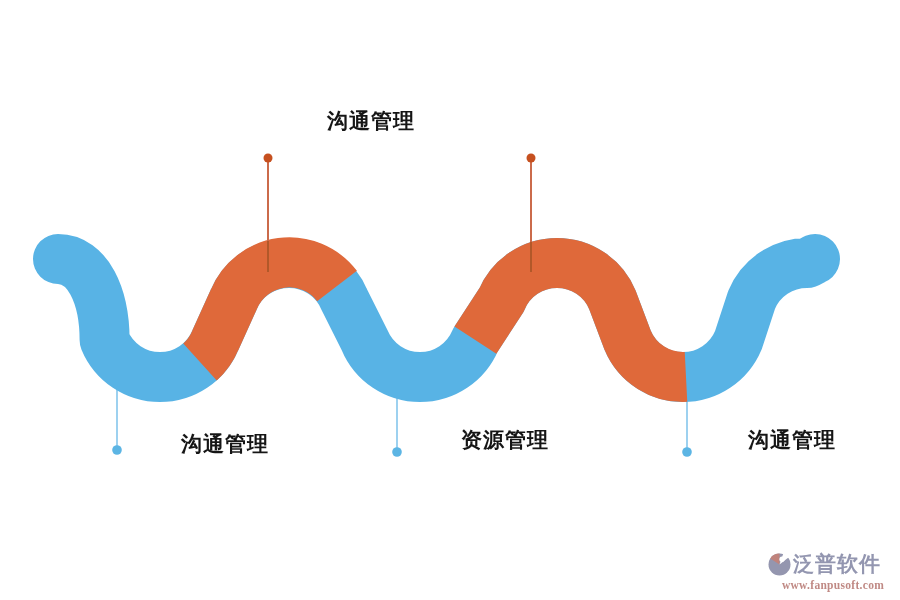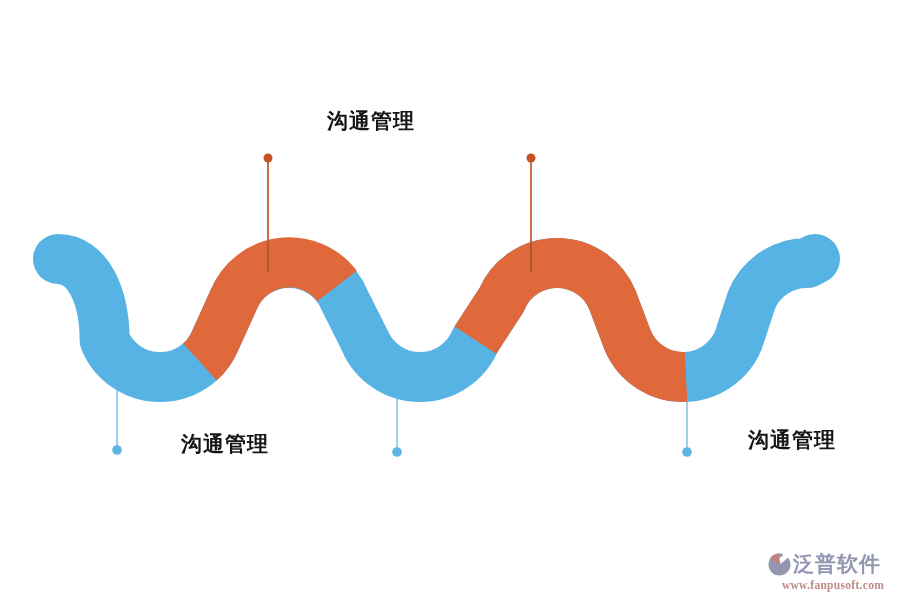--- a/index.html
+++ b/index.html
@@ -68,20 +68,21 @@
     <circle cx="268" cy="158" r="4.5" fill="#c6501f"></circle>
     <circle cx="531" cy="158" r="4.5" fill="#c6501f"></circle>
     <circle cx="117" cy="450" r="4.8" fill="#5cb5e4"></circle>
     <circle cx="397" cy="452" r="4.8" fill="#5cb5e4"></circle>
     <circle cx="687" cy="452" r="4.8" fill="#5cb5e4"></circle>
   </svg>
 
   <div class="node-label" style="left:371px;top:107px;">沟通管理</div>
 
   <div class="node-label" style="left:225px;top:430px;">沟通管理</div>
+  <div class="node-label" style="left:505px;top:426px;">资源管理</div>
   <div class="node-label" style="left:792px;top:426px;">沟通管理</div>
 
   <div class="watermark">
     <div class="wm-row">
       <svg width="23" height="23" viewBox="0 0 23 23">
         <circle cx="11.5" cy="11.5" r="11" fill="#9496af"></circle>
         <path d="M11.5 0.5 A 11 11 0 0 0 2.2 5.6 L 11.5 11.5 Z" fill="#c0837c"></path>
         <path d="M11.5 11.5 L 23 2.5 L 15.5 0 Z" fill="#ffffff"></path>
         <circle cx="14" cy="6.2" r="2.6" fill="#ffffff"></circle>
       </svg>

